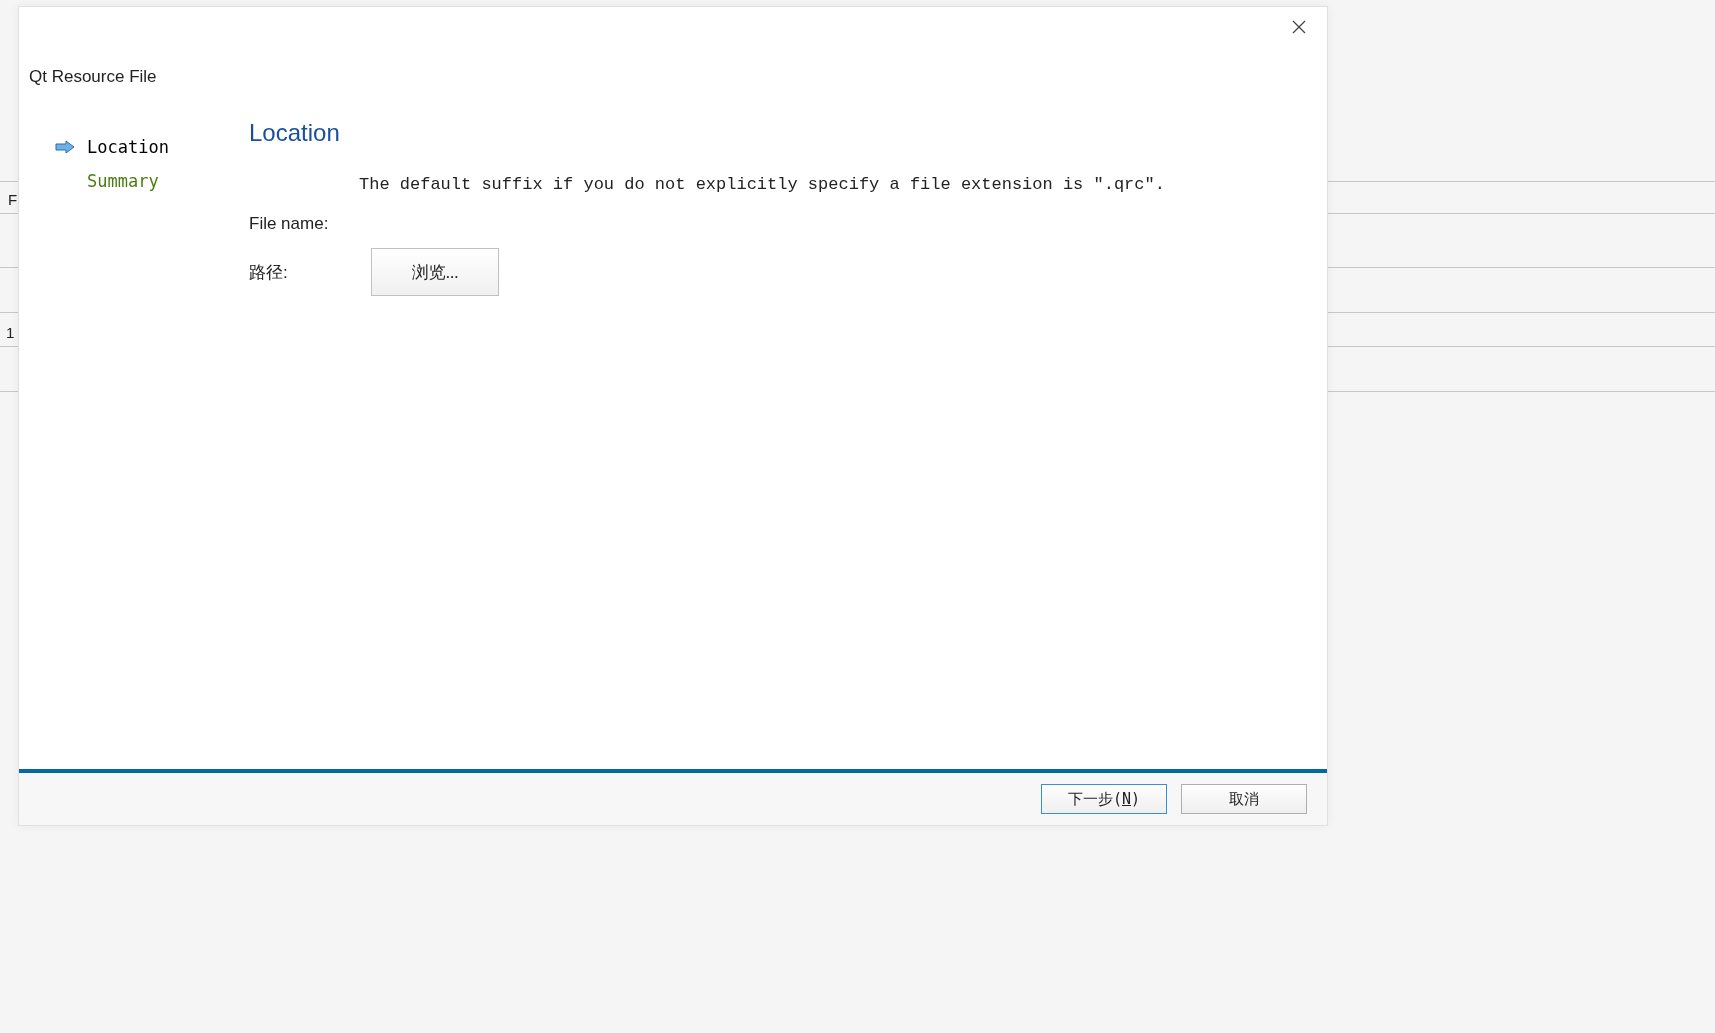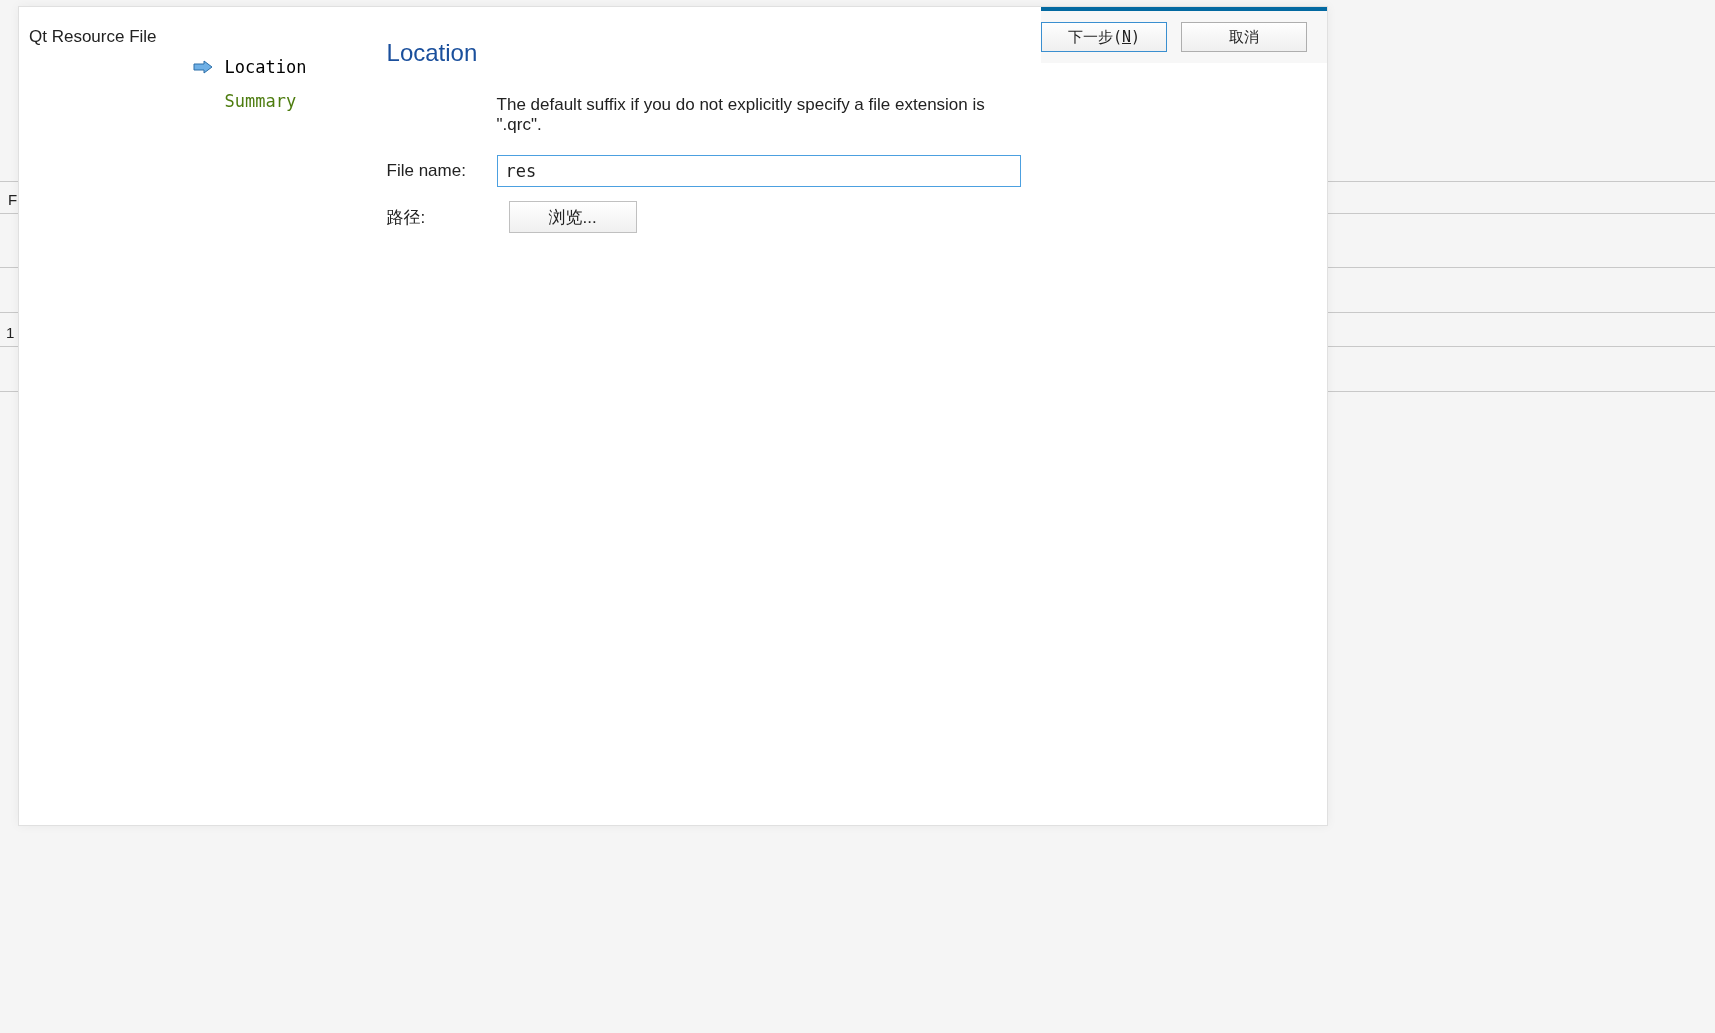--- a/index.html
+++ b/index.html
@@ -17,21 +17,21 @@
     .dialog {
       position: absolute;
       left: 18px;
       top: 6px;
       width: 1310px;
       height: 820px;
       background: #ffffff;
       border: 1px solid #e0e0e0;
       box-shadow: 0 0 10px rgba(0,0,0,0.05);
       display: flex;
-      flex-direction: row;
+      flex-direction: column;
     }
     .dialog-header {
       position: relative;
       height: 40px;
     }
     .close-btn {
       position: absolute;
       top: 10px;
       right: 18px;
       width: 20px;
@@ -89,21 +89,21 @@
       flex: 1;
       padding-right: 20px;
     }
     .section-title {
       font-size: 24px;
       color: #1a4f9c;
       font-weight: 400;
       margin-bottom: 28px;
     }
     .description {
-      font-family: Liberation Sans, sans-serif;
+      font-family: Liberation Mono, monospace;
       font-size: 17px;
       color: #222;
       margin-left: 110px;
       margin-bottom: 20px;
     }
     .form-row {
       display: flex;
       align-items: center;
       margin-bottom: 14px;
     }
@@ -121,25 +121,25 @@
       font-family: "SimSun", "NSimSun", monospace;
       font-size: 17px;
       color: #222;
       outline: none;
     }
     .text-input.focused {
       border: 1px solid #4ca0e0;
     }
     .browse-btn {
       width: 128px;
-      height: 32px;
+      height: 48px;
       margin-left: 12px;
       border: 1px solid #c0c0c0;
       background: linear-gradient(#ffffff, #f0f0f0);
-      font-family: Liberation Sans, sans-serif;
+      font-family: Liberation Serif, serif;
       font-size: 17px;
       color: #222;
       cursor: pointer;
     }
     .dialog-footer {
       height: 56px;
       border-top: 4px solid #0369a1;
       background: #f7f7f7;
       display: flex;
       align-items: center;
@@ -222,21 +222,20 @@
         <span>Summary</span>
       </div>
     </div>
 
     <div class="main-content">
       <div class="section-title">Location</div>
       <div class="description">The default suffix if you do not explicitly specify a file extension is ".qrc".</div>
 
       <div class="form-row">
         <div class="form-label">File name:</div>
-        <input type="text" class="text-input focused" value="res" style="">
       </div>
 
       <div class="form-row">
         <div class="form-label">路径:</div>
         <button class="browse-btn">浏览...</button>
       </div>
     </div>
   </div>
 
   <div class="dialog-footer">

